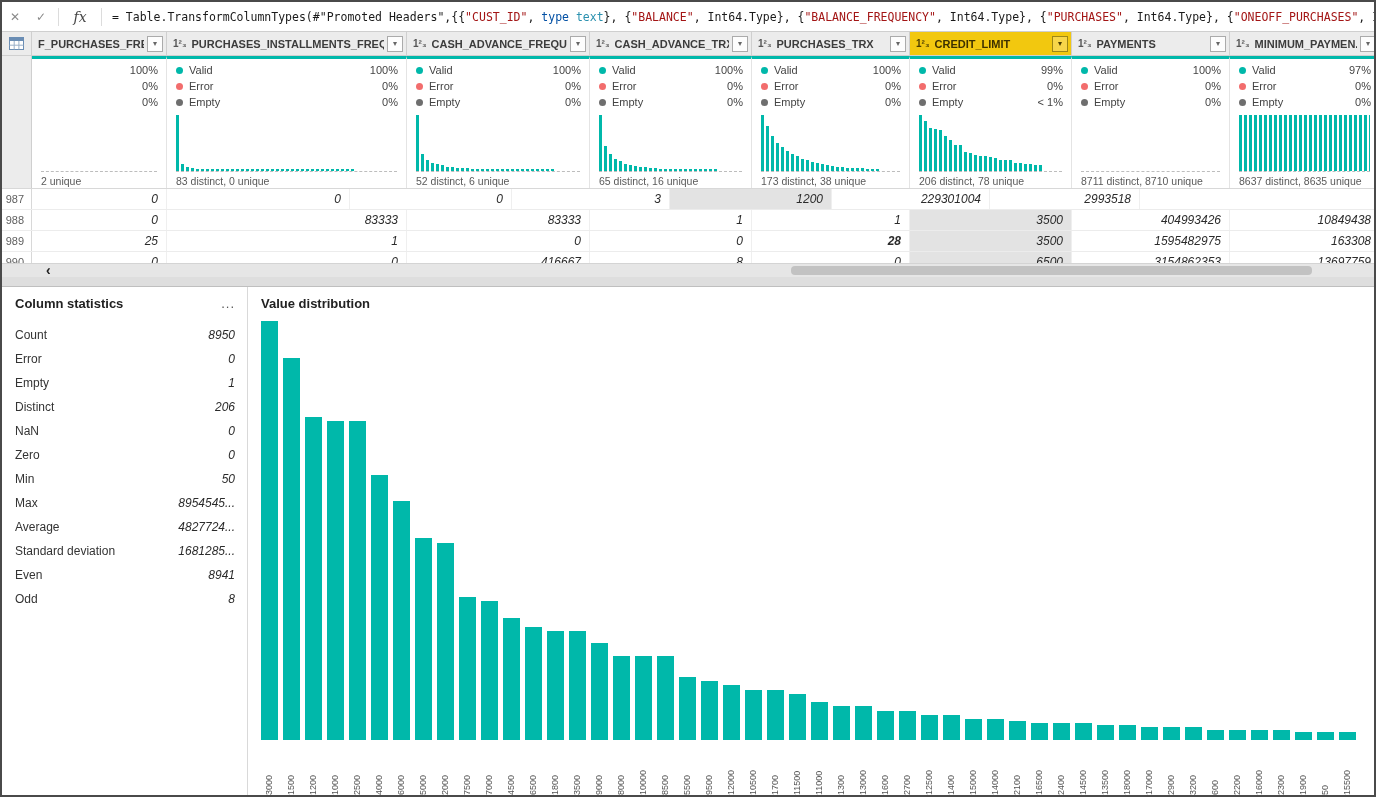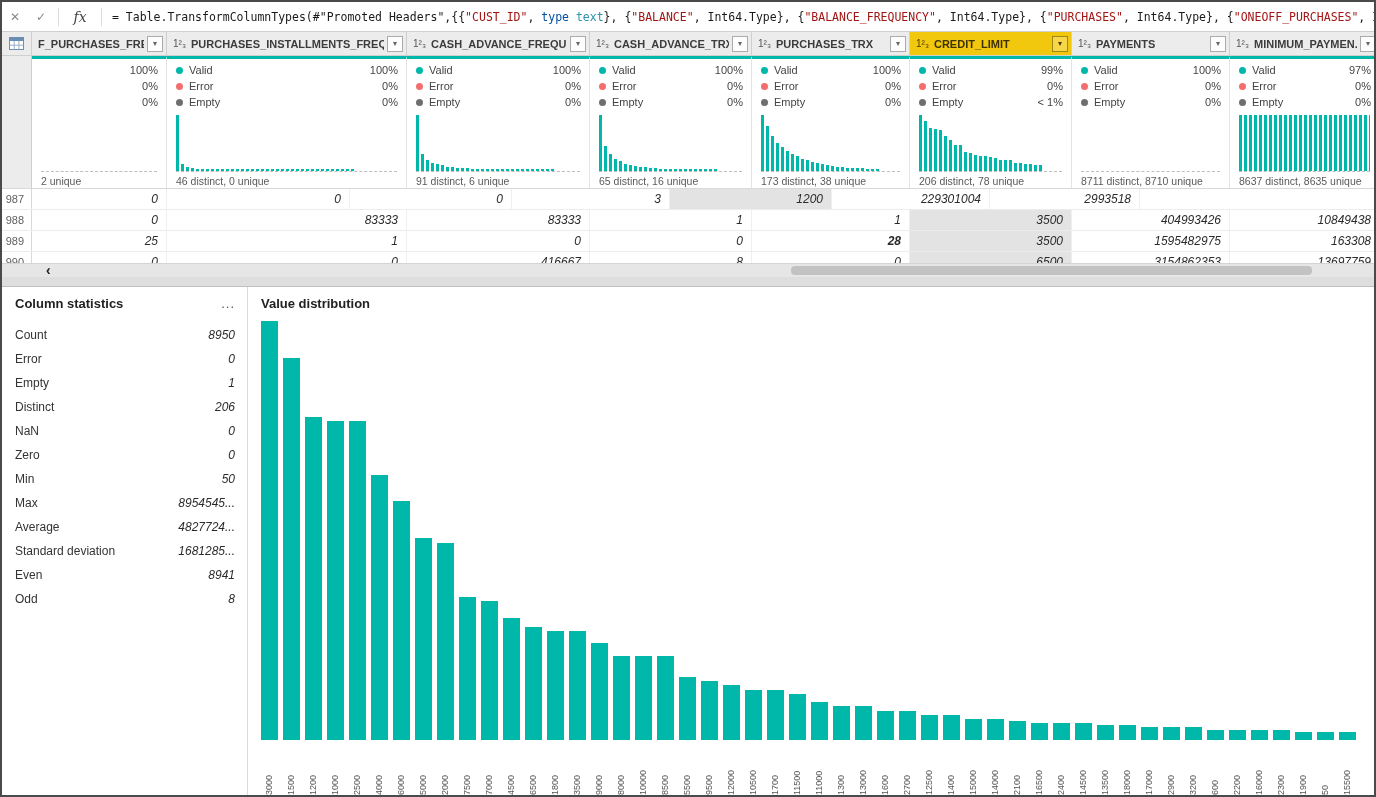--- a/index.html
+++ b/index.html
@@ -50,21 +50,21 @@
     border-right: 1px solid #cfcfcf; background: #ececec; cursor: pointer;
   }
   .col-header {
     flex: none; display: flex; align-items: center;
     padding: 0 3px 0 6px;
     border-right: 1px solid #cfcfcf;
     font-size: 11px; font-weight: bold; color: #3c3c3c;
     cursor: pointer; overflow: hidden;
   }
   .col-header.selected { background: #f2c80f; color: #3d3100; }
-  .type-icon { font-size: 10px; font-weight: normal; color: #555; margin-right: 5px; flex: none; }
+  .type-icon { font-size: 10px; font-weight: bold; color: #555; margin-right: 5px; flex: none; }
   .col-header.selected .type-icon { color: #4a3c00; }
   .col-name { flex: 1; overflow: hidden; white-space: nowrap; }
   .filter-btn {
     width: 16px; height: 16px; flex: none;
     border: 1px solid #ababab; background: #fdfdfd;
     color: #666; font-size: 8px; line-height: 14px; text-align: center;
     margin-left: 3px;
   }
   .col-header.selected .filter-btn { background: #f7d64a; border-color: #9c8616; color: #4a3c00; }
   
@@ -254,21 +254,21 @@
           <div class="mini-bar" style="height: 2px;"></div>
           <div class="mini-bar" style="height: 2px;"></div>
           <div class="mini-bar" style="height: 2px;"></div>
           <div class="mini-bar" style="height: 2px;"></div>
           <div class="mini-bar" style="height: 2px;"></div>
           <div class="mini-bar" style="height: 2px;"></div>
           <div class="mini-bar" style="height: 2px;"></div>
           <div class="mini-bar" style="height: 2px;"></div>
           <div class="mini-bar" style="height: 2px;"></div>
         </div>
-        <div class="distinct-label">46 distinct, 0 unique</div>
+        <div class="distinct-label">83 distinct, 0 unique</div>
       </div>
       <div class="q-cell" style="width: 183px;">
         <div class="pct-line">
           <span class="dot dot-valid"></span>
           <span class="pct-label">Valid</span>
           <span class="pct-value">100%</span>
         </div>
         <div class="pct-line">
           <span class="dot dot-error"></span>
           <span class="pct-label">Error</span>
@@ -302,21 +302,21 @@
           <div class="mini-bar" style="height: 2px;"></div>
           <div class="mini-bar" style="height: 2px;"></div>
           <div class="mini-bar" style="height: 2px;"></div>
           <div class="mini-bar" style="height: 2px;"></div>
           <div class="mini-bar" style="height: 2px;"></div>
           <div class="mini-bar" style="height: 2px;"></div>
           <div class="mini-bar" style="height: 2px;"></div>
           <div class="mini-bar" style="height: 2px;"></div>
           <div class="mini-bar" style="height: 2px;"></div>
         </div>
-        <div class="distinct-label">91 distinct, 6 unique</div>
+        <div class="distinct-label">52 distinct, 6 unique</div>
       </div>
       <div class="q-cell" style="width: 162px;">
         <div class="pct-line">
           <span class="dot dot-valid"></span>
           <span class="pct-label">Valid</span>
           <span class="pct-value">100%</span>
         </div>
         <div class="pct-line">
           <span class="dot dot-error"></span>
           <span class="pct-label">Error</span>

